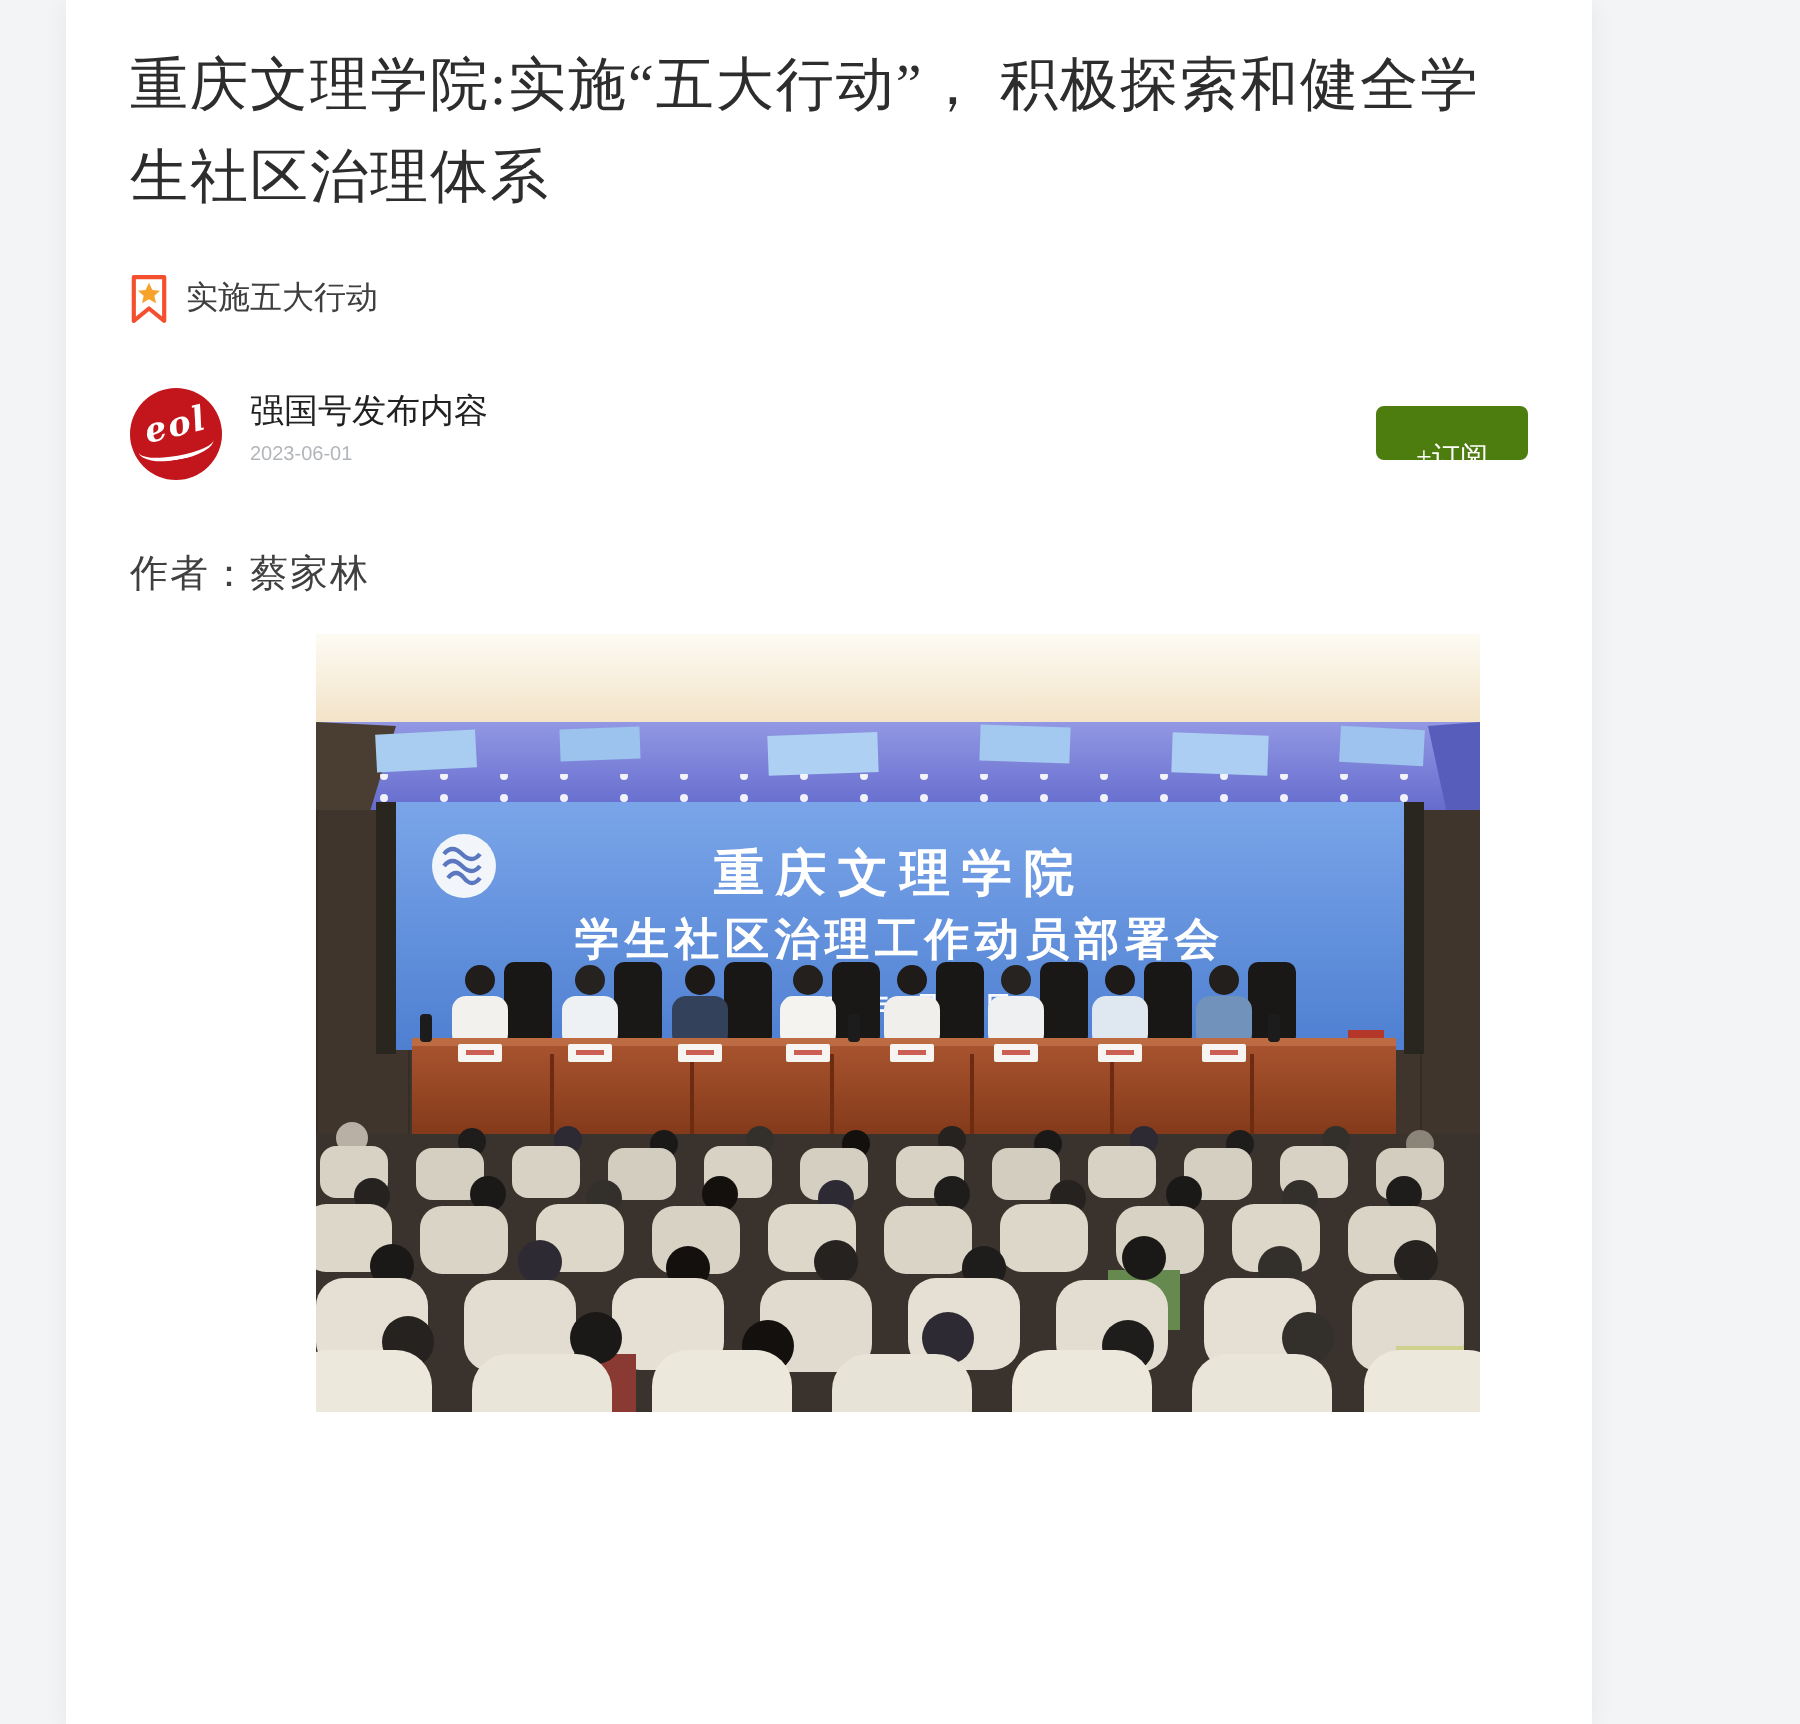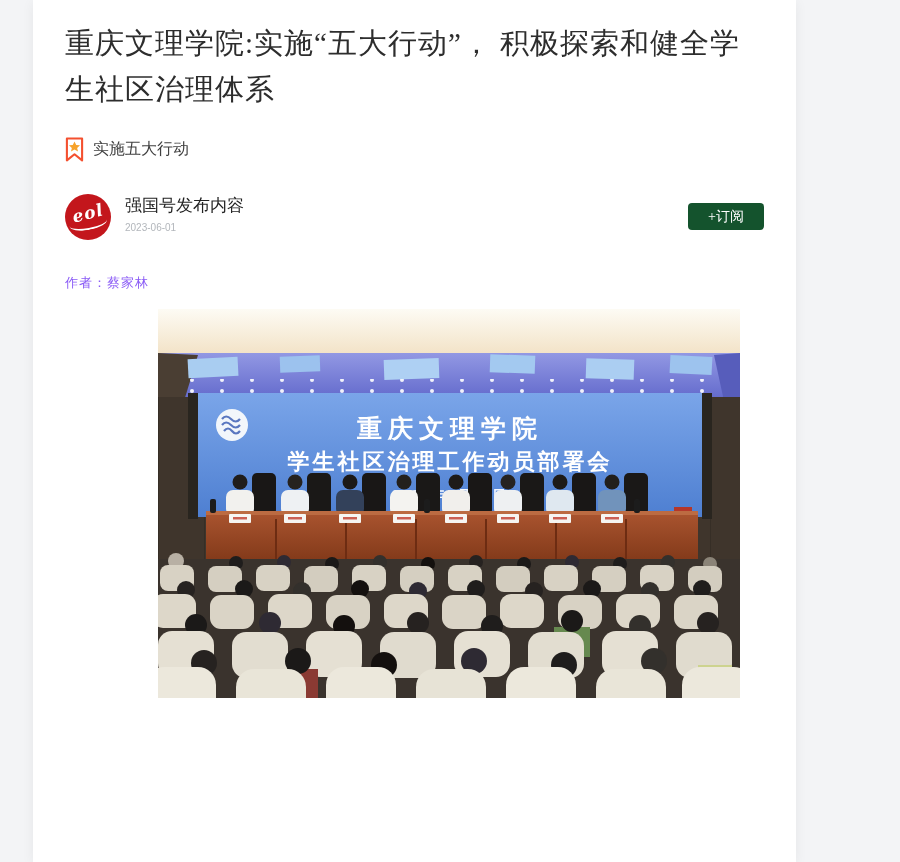--- a/index.html
+++ b/index.html
@@ -38,27 +38,27 @@
   .avatar .swoosh{
     position:absolute;left:4px;top:22px;width:38px;height:12px;
     border-bottom:2.5px solid #ffffff;border-radius:50%;
     transform:rotate(-10deg);
   }
   .pub-meta{margin-left:14px;padding-top:1px;}
   .pub-name{font-size:17px;color:#222;font-weight:500;line-height:22px;cursor:pointer;}
   .pub-date{font-size:10px;color:#b2b6bb;margin-top:5px;}
   .subscribe-btn{
     margin-left:auto;margin-top:9px;
-    width:76px;height:27px;background:#14532d;color:#fff;
+    width:76px;height:27px;background:#4d7c0f;color:#fff;
     border:none;border-radius:4px;font-size:14px;line-height:27px;
-    text-align:center;cursor:pointer;padding:0;
+    text-align:center;cursor:pointer;padding:13px;
     font-family:Liberation Serif, serif;
   }
 
-  .author{margin-top:34px;font-size:13px;color:#8b5cf6;letter-spacing:1px;}
+  .author{margin-top:34px;font-size:19px;color:#404040;letter-spacing:1px;}
 
   .paragraph{
     margin-top:28px;width:756px;
     font-family:"Liberation Serif","DejaVu Serif",serif;
     font-size:20px;line-height:37px;color:#3b3b3b;
     letter-spacing:1.2px;text-align:justify;
   }
 
   .photo-wrap{margin-top:17px;margin-left:93px;width:582px;height:389px;cursor:pointer;}
   .photo-wrap svg{display:block;}

